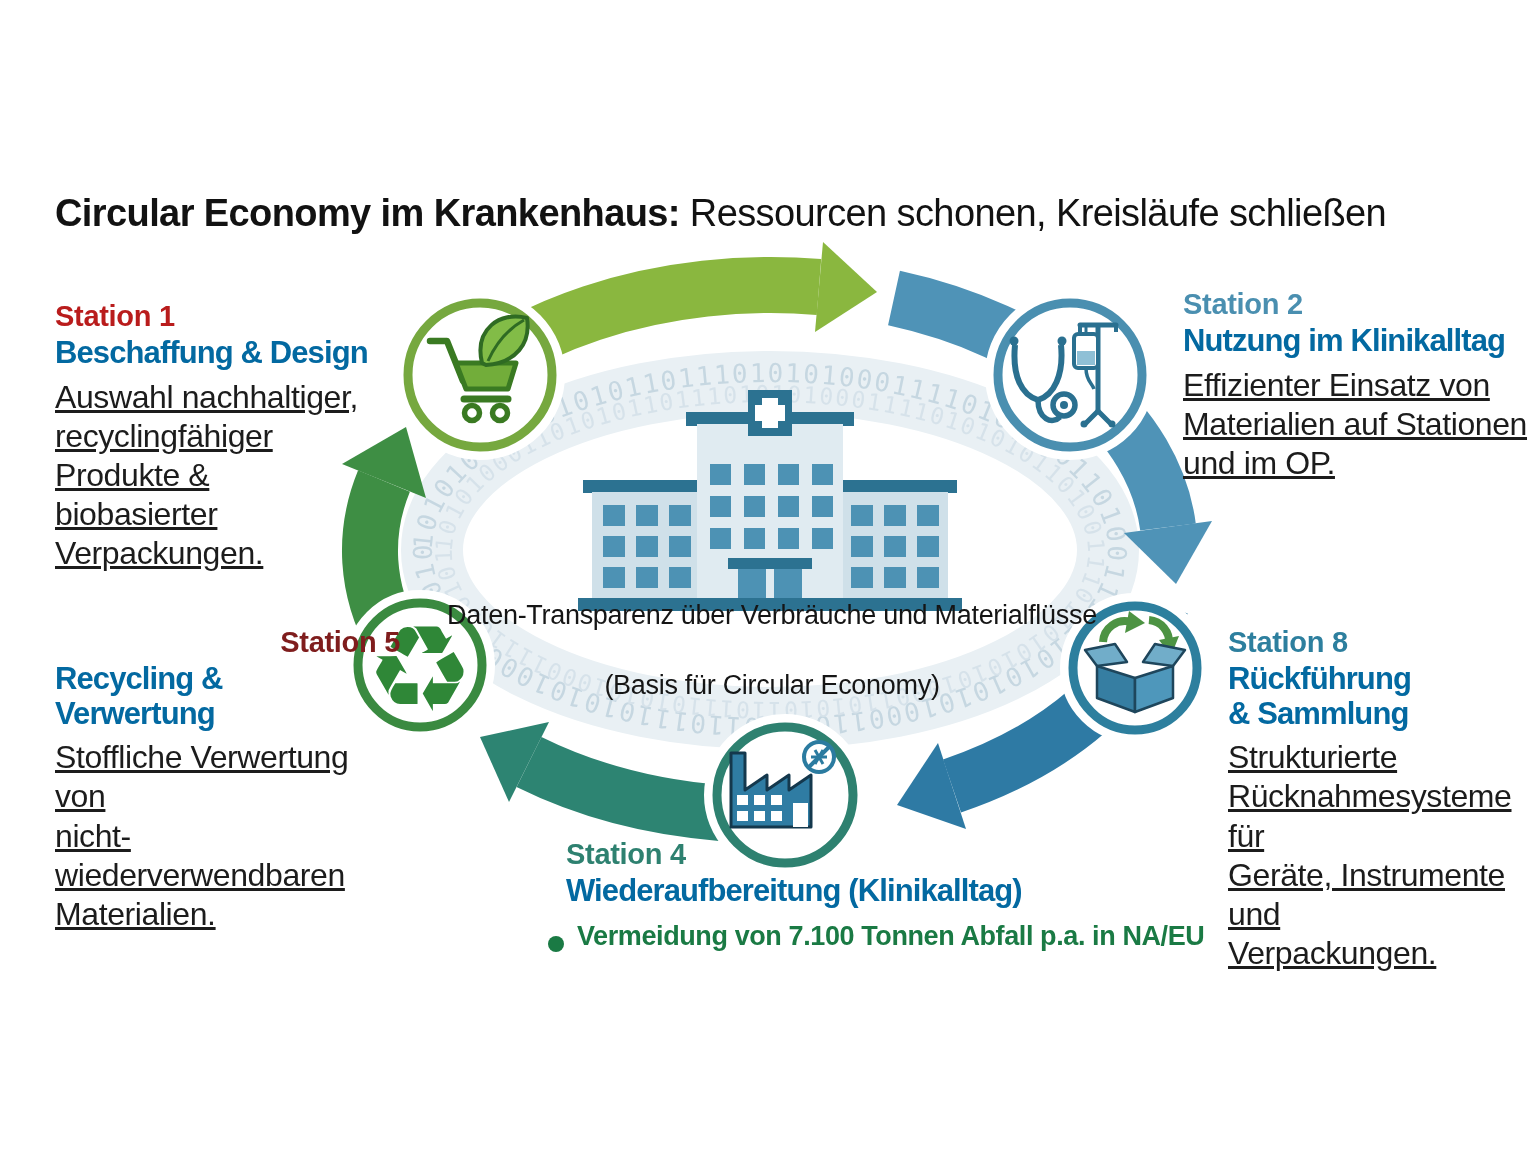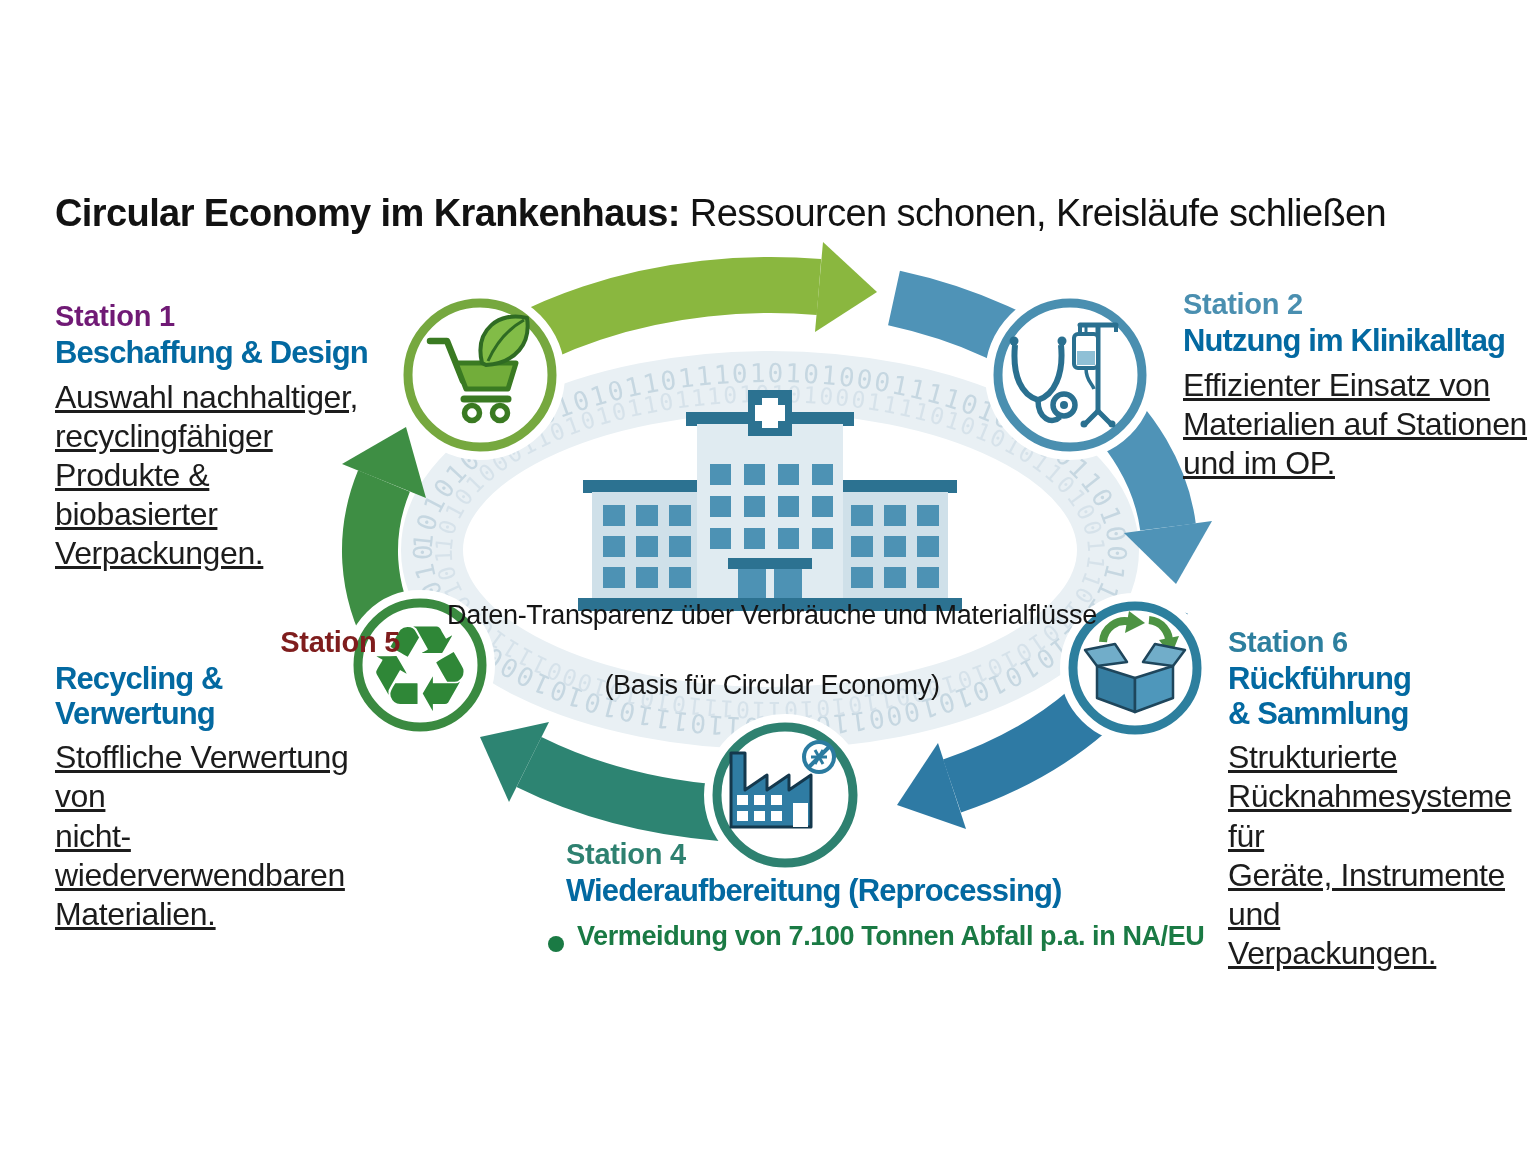--- a/index.html
+++ b/index.html
@@ -181,48 +181,48 @@
       <rect x="774" y="569" width="28" height="29" fill="#4d92b4"></rect>
       <rect x="578" y="598" width="384" height="13" fill="#2c7291"></rect>
     </g>
   </svg>
 
   <div class="title">
     <span class="b">Circular Economy im Krankenhaus:</span><span> Ressourcen schonen, Kreisläufe schließen</span>
   </div>
 
   <div class="station" style="left:55px;top:300px;width:345px;">
-    <div class="st-label" style="color: #701a75;">Station 1</div>
+    <div class="st-label" style="color: #b91c1c;">Station 1</div>
     <div class="st-heading">Beschaffung &amp; Design</div>
     <div class="st-body">Auswahl nachhaltiger,
 recyclingfähiger Produkte &amp;
 biobasierter Verpackungen.</div>
   </div>
 
   <div class="station" style="left:1183px;top:288px;width:350px;">
     <div class="st-label" style="color: rgb(74, 143, 176);">Station 2</div>
     <div class="st-heading">Nutzung im Klinikalltag</div>
     <div class="st-body">Effizienter Einsatz von
 Materialien auf Stationen
 und im OP.</div>
   </div>
 
   <div class="station" style="left:1228px;top:626px;width:305px;">
-    <div class="st-label" style="color: rgb(45, 127, 158);">Station 6</div>
+    <div class="st-label" style="color: rgb(45, 127, 158);">Station 8</div>
     <div class="st-heading">Rückführung
 &amp; Sammlung</div>
     <div class="st-body">Strukturierte
 Rücknahmesysteme für
 Geräte, Instrumente und
 Verpackungen.</div>
   </div>
 
   <div class="station" style="left:548px;top:838px;width:960px;">
     <div class="st-label indent" style="color: rgb(46, 129, 112);">Station 4</div>
-    <div class="st-heading indent nowrap">Wiederaufbereitung (Reprocessing)</div>
+    <div class="st-heading indent nowrap">Wiederaufbereitung (Klinikalltag)</div>
     <div class="bullet-row">
       <span class="bullet-dot" style="background: rgb(26, 122, 68);"></span>
       <span class="bullet-text" style="color: rgb(26, 122, 68);">Vermeidung von 7.100 Tonnen Abfall p.a. in NA/EU</span>
     </div>
   </div>
 
   <div class="station" style="left:55px;top:626px;width:345px;">
     <div class="st-label" style="color: #7f1d1d; text-align: right;">Station 5</div>
     <div class="st-heading">Recycling &amp;
 Verwertung</div>

